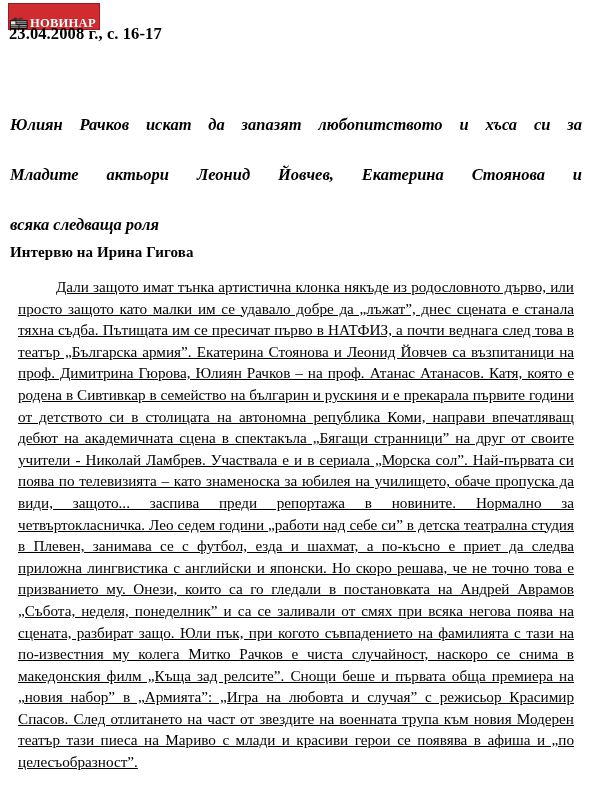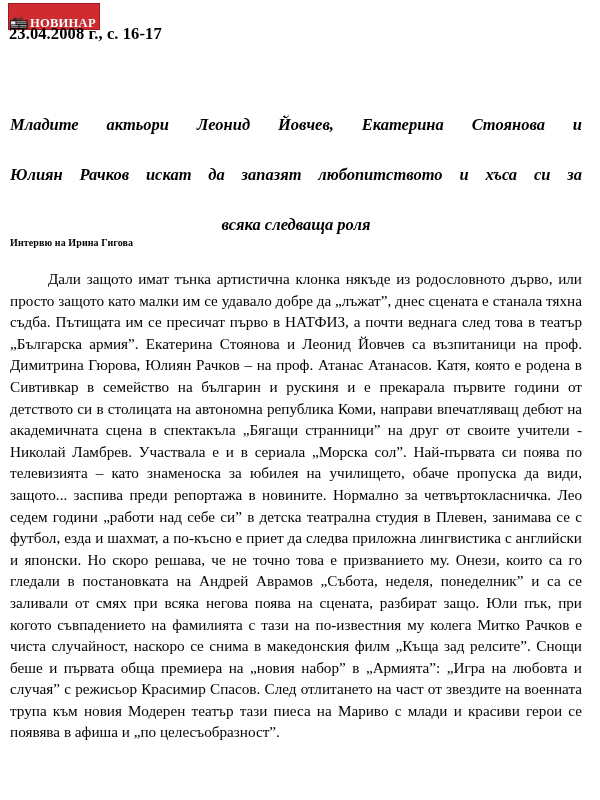--- a/index.html
+++ b/index.html
@@ -98,50 +98,51 @@
     display: block;
     text-align: justify;
   }
   .deck > .deck-line:not(:last-child)::after {
     content: "";
     display: inline-block;
     width: 100%;
     height: 0;
   }
   .deck > .deck-line:last-child {
-    text-align: center;
+    text-align: left;
   }
 
   
   .byline {
     position: absolute;
     left: 10px;
-    top: 237px;
-    font-size: 10px;
+    top: 244px;
+    font-size: 15px;
     font-weight: bold;
     letter-spacing: 0.1px;
     white-space: nowrap;
   }
 
   
   .body-copy {
     position: absolute;
     left: 10px;
     top: 268px;
     width: 572px;
     font-size: 15.2px;
     line-height: 21.6px;
     text-align: justify;
     text-justify: inter-word;
     hyphens: none;
   }
 
   .body-copy p {
-    margin: 0;
+    margin: 8px;
     text-indent: 38px;
+    text-decoration: underline;
   }
 </style>
 </head>
 <body>
 
 <div class="page">
 
   <div class="masthead" style="background: rgb(207, 43, 48);">
     <span class="masthead-icon">
       <svg width="19" height="13" viewBox="0 0 19 13" aria-hidden="true">
@@ -157,22 +158,22 @@
         <polygon points="7.0,2.6 11.0,0.2 13.6,1.6 10.2,2.9" fill="#3d3d3d"></polygon>
       </svg>
     </span>
     <span class="masthead-wordmark" style="color: rgb(255, 255, 255);">НОВИНАР</span>
   </div>
 
   <div class="dateline">23.04.2008 г., с. 16-17</div>
 
 
   <div class="deck">
+    <span class="deck-line">Юлиян Рачков искат да запазят любопитството и хъса си за</span>
     <span class="deck-line">Младите актьори Леонид Йовчев, Екатерина Стоянова и</span>
-    <span class="deck-line">Юлиян Рачков искат да запазят любопитството и хъса си за</span>
     <span class="deck-line">всяка следваща роля</span>
   </div>
 
   <div class="byline">Интервю на Ирина Гигова</div>
 
   <div class="body-copy">
     <p>Дали защото имат тънка артистична клонка някъде из родословното дърво, или просто защото като малки им се удавало добре да „лъжат”, днес сцената е станала тяхна съдба. Пътищата им се пресичат първо в НАТФИЗ, а почти веднага след това в театър „Българска армия”. Екатерина Стоянова и Леонид Йовчев са възпитаници на проф. Димитрина Гюрова, Юлиян Рачков – на проф. Атанас Атанасов. Катя, която е родена в Сивтивкар в семейство на българин и рускиня и е прекарала първите години от детството си в столицата на автономна република Коми, направи впечатляващ дебют на академичната сцена в спектакъла „Бягащи странници” на друг от своите учители - Николай Ламбрев. Участвала е и в сериала „Морска сол”. Най-първата си поява по телевизията – като знаменоска за юбилея на училището, обаче пропуска да види, защото... заспива преди репортажа в новините. Нормално за четвъртокласничка. Лео седем години „работи над себе си” в детска театрална студия в Плевен, занимава се с футбол, езда и шахмат, а по-късно е приет да следва приложна лингвистика с английски и японски. Но скоро решава, че не точно това е призванието му. Онези, които са го гледали в постановката на Андрей Аврамов „Събота, неделя, понеделник” и са се заливали от смях при всяка негова поява на сцената, разбират защо. Юли пък, при когото съвпадението на фамилията с тази на по-известния му колега Митко Рачков е чиста случайност, наскоро се снима в македонския филм „Къща зад релсите”. Снощи беше и първата обща премиера на „новия набор” в „Армията”: „Игра на любовта и случая” с режисьор Красимир Спасов. След отлитането на част от звездите на военната трупа към новия Модерен театър тази пиеса на Мариво с млади и красиви герои се появява в афиша и „по целесъобразност”.</p>
   </div>
 
 </div>

